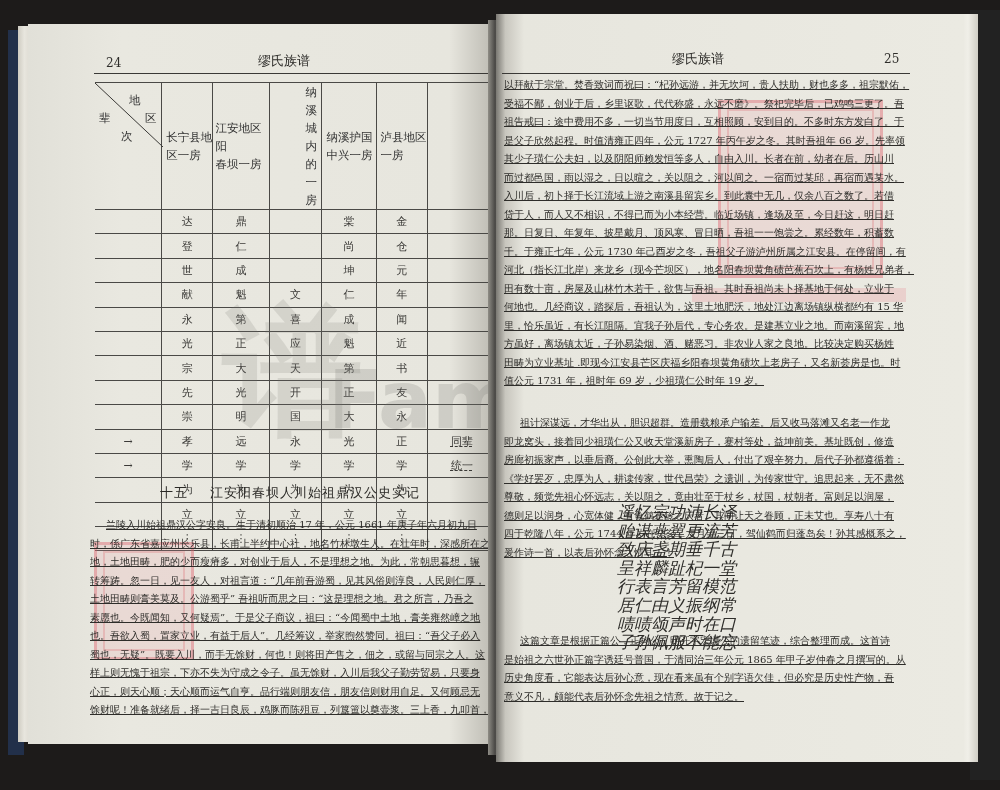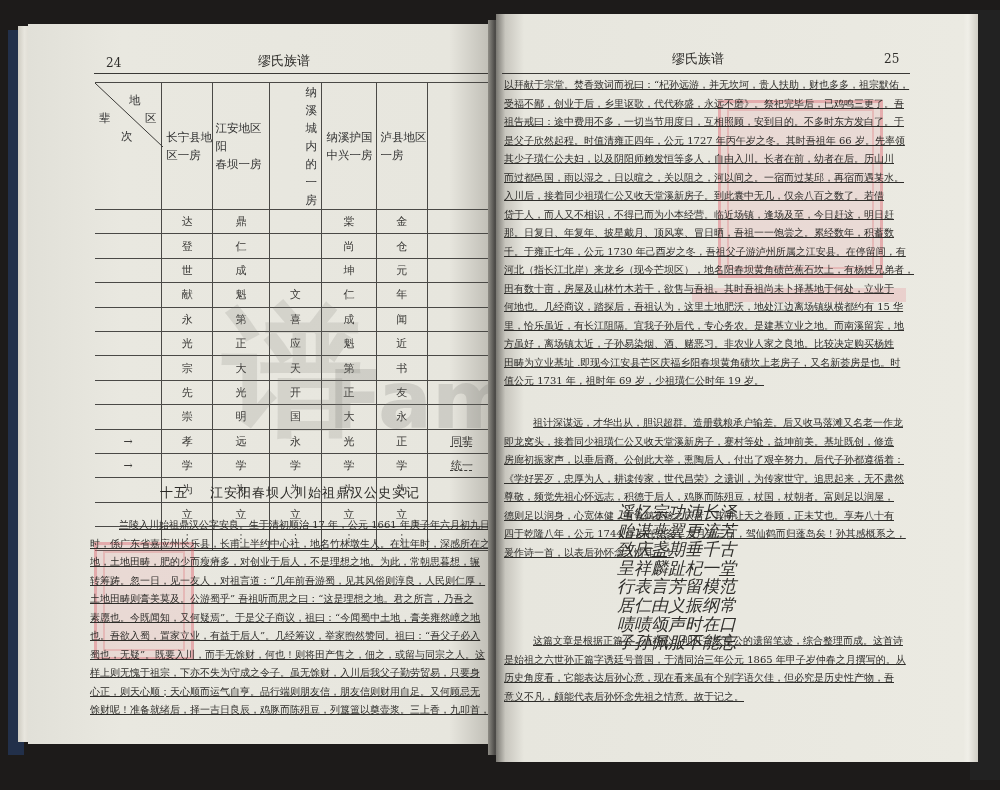--- a/index.html
+++ b/index.html
@@ -27,21 +27,21 @@
   table.lineage tr.head th:first-child { border-left: none; }
   table.lineage { border-top: 1px solid #4a4946; border-bottom: 1px solid #4a4946; }
   .diag { position: relative; width: 68px; height: 64px; padding: 0 !important; }
   .diag svg { position: absolute; left: 0; top: 0; }
   .diag span { position: absolute; font-size: 11.5px; }
   .note { font-size: 11px; text-decoration: underline dashed; }
 
   .section-title { position: absolute; left: 160px; top: 484px; font-size: 13px; letter-spacing: 1px; color: #2a2926; font-family: Liberation Sans, sans-serif; }
   .para { position: absolute; font-size: 10px; line-height: 18.5px; color: #2e2d2a; text-align: justify; text-decoration: underline; }
   .para p { white-space: nowrap; }
-  .indent { padding-left: 29px; }
+  .indent { padding-left: 16px; }
 
   .poem { position: absolute; left: 617px; top: 503px; font-size: 17px; line-height: 18.6px; color: #2e2d2a; font-style: italic; }
 
   .stamp { position: absolute; border: 3px solid rgba(220,90,100,0.35); background: rgba(235,150,160,0.18); }
   .stamp .s-grid { position: absolute; inset: 6px; border: 2px solid rgba(220,90,100,0.25); }
   .watermark { position: absolute; color: rgba(120,120,115,0.22); font-family: "DejaVu Sans", sans-serif; font-weight: bold; pointer-events: none; }
   .highlight { position: absolute; background: rgba(230,120,130,0.22); }
 </style>
 </head>
 <body>
@@ -259,38 +259,38 @@
     </div>
   <div class="highlight" style="left:196px;top:274px;width:214px;height:14px;"></div>
 
   <div class="para" style="left:8px;top:62px;width:410px;" id="rightText1">
       <p>以拜献于宗堂。焚香致词而祝曰：“杞孙远游，并无坎坷，贵人扶助，财也多多，祖宗默佑，</p>
       <p>受福不鄙，创业于后，乡里讴歌，代代称盛，永远不磨》。祭祀完毕后，已鸡鸣三更了。吾</p>
       <p>祖告戒曰：途中费用不多，一切当节用度日，互相照顾，安到目的。不多时东方发白了。于</p>
       <p>是父子欣然起程。时值清雍正四年，公元 1727 年丙午岁之冬。其时吾祖年 66 岁。先率领</p>
       <p>其少子璜仁公夫妇，以及阴阳师赖发恒等多人，自由入川。长者在前，幼者在后。历山川</p>
       <p>而过都邑国，雨以湿之，日以暄之，关以阻之，河以间之。一宿而过某邱，再宿而遇某水。</p>
-      <p>入川后，接着同少祖璜仁公又收天堂溪新房子。到此囊中无几，仅余八百之数了。若借</p>
+      <p>入川后，初卜择于长江流域上游之南溪县留宾乡。到此囊中无几，仅余八百之数了。若借</p>
       <p>贷于人，而人又不相识，不得已而为小本经营。临近场镇，逢场及至，今日赶这，明日赶</p>
       <p>那。日复日、年复年、披星戴月、顶风寒、冒日晒，吾祖一一饱尝之。累经数年，积蓄数</p>
       <p>千。于雍正七年，公元 1730 年己酉岁之冬，吾祖父子游泸州所属之江安县。在停留间，有</p>
       <p>河北（指长江北岸）来龙乡（现今芒坝区），地名阳春坝黄角碛芭蕉石坎上，有杨姓兄弟者，</p>
       <p>田有数十亩，房屋及山林竹木若干，欲售与吾祖。其时吾祖尚未卜择基地于何处，立业于</p>
       <p>何地也。几经商议，踏探后，吾祖认为，这里土地肥沃，地处江边离场镇纵横都约有 15 华</p>
       <p>里，恰乐虽近，有长江阻隔。宜我子孙后代，专心务农。是建基立业之地。而南溪留宾，地</p>
       <p>方虽好，离场镇太近，子孙易染烟、酒、赌恶习。非农业人家之良地。比较决定购买杨姓</p>
       <p>田畴为立业基址 .即现今江安县芒区庆福乡阳春坝黄角碛坎上老房子，又名新荟房是也。时</p>
       <p>值公元 1731 年，祖时年 69 岁，少祖璜仁公时年 19 岁。</p>
     </div>
   <div class="para" style="left:8px;top:400px;width:410px;" id="rightText2">
       <p class="indent">祖计深谋远，才华出从，胆识超群。造册载粮承户输差。后又收马落滩又名老一作龙</p>
       <p>即龙窝头，接着同少祖璜仁公又收天堂溪新房子，蹇村等处，益坤前美。基址既创，修造</p>
       <p>房廊初振家声，以垂后裔。公创此大举，熏陶后人，付出了艰辛努力。后代子孙都遵循着：</p>
       <p>《学好罢歹，忠厚为人，耕读传家，世代昌荣》之遗训，为传家世守。追思起来，无不肃然</p>
-      <p>尊敬，频觉先祖心怀远志，积德于后人，鸡豚而陈殂豆，杖国，杖朝者。富则足以润屋，</p>
+      <p>尊敬，频觉先祖心怀远志，关以阻之，竟由壮至于杖乡，杖国，杖朝者。富则足以润屋，</p>
       <p>德则足以润身，心宽体健，有龟鹤遐龄之庆者。其间让天之眷顾，正未艾也。享寿八十有</p>
       <p>四于乾隆八年，公元 1744 年岁在癸亥，六月望三日，驾仙鹤而归蓬岛矣！孙其感概系之，</p>
       <p>爰作诗一首，以表后孙怀念之情耳！！</p>
     </div>
   <div class="poem" style="left:121px;top:489px;" id="poem">
       <div>遥忆宗功沛长泽</div>
       <div>贻谋燕翼更流芳</div>
       <div>致庆盏期垂千古</div>
       <div>呈祥麟趾杞一堂</div>
       <div>行表言芳留模范</div>

